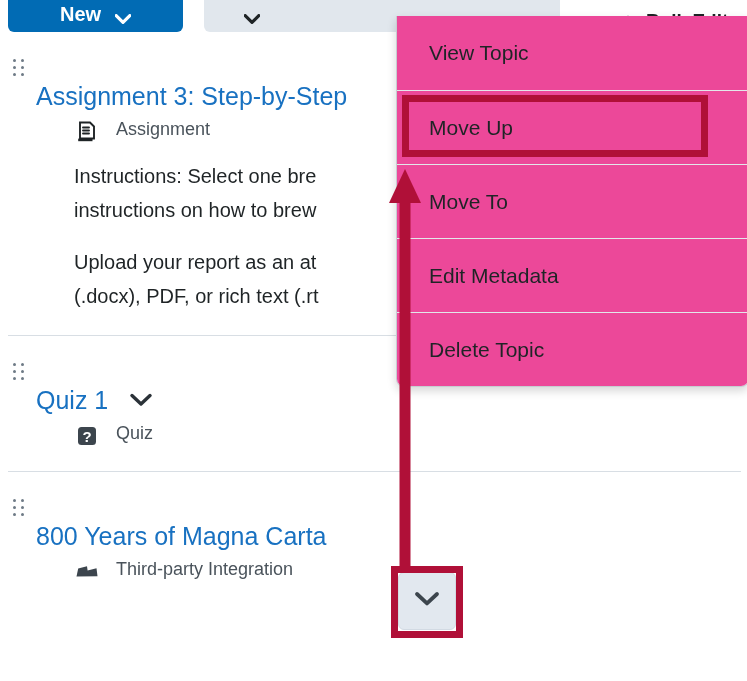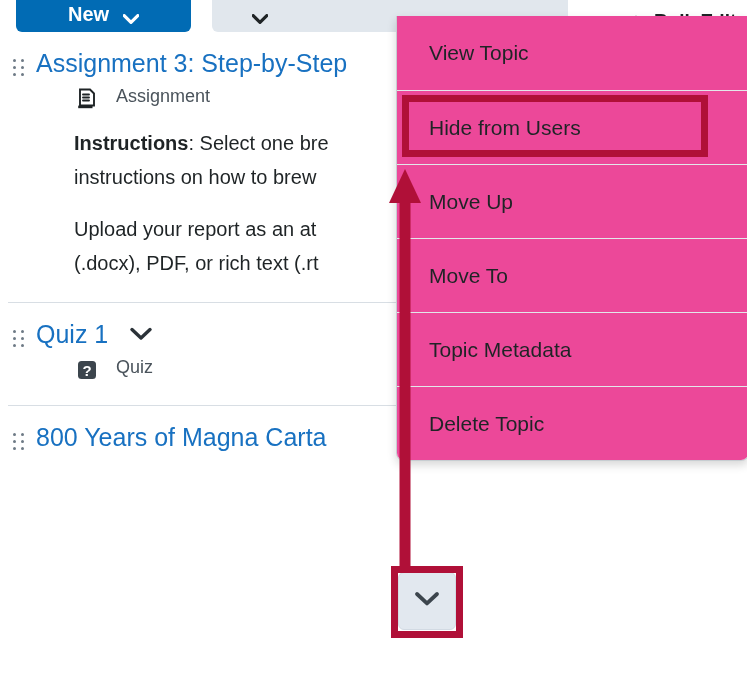--- a/index.html
+++ b/index.html
@@ -12,21 +12,21 @@
     background: #ffffff;
     font-family: "Liberation Sans", sans-serif;
     overflow: hidden;
     position: relative;
     -webkit-font-smoothing: antialiased;
   }
 
   
   #toolbar {
     position: absolute;
-    left: 8px; top: 0;
+    left: 0; top: 0;
     width: 734px; height: 32px;
     overflow: hidden;
   }
   #new-button {
     position: absolute;
     left: 8px; top: -22px;
     width: 175px; height: 54px;
     background: #016BB4;
     border-radius: 6px;
     color: #ffffff;
@@ -135,20 +135,21 @@
     white-space: nowrap;
     display: inline-block;
     vertical-align: middle;
     cursor: pointer;
   }
   .title-line {
     display: flex;
     align-items: center;
     gap: 18px;
     height: 34px;
+    margin-top: 33px;
   }
   .inline-chevron {
     width: 30px; height: 30px;
     display: flex;
     align-items: center;
     justify-content: center;
     cursor: pointer;
     flex: 0 0 auto;
   }
   .type-line {
@@ -170,21 +171,21 @@
     justify-content: center;
     flex: 0 0 auto;
   }
   .desc {
     color: #1F2426;
     font-size: 20px;
     line-height: 34px;
     padding: 10px 0 0 38px;
     white-space: nowrap;
   }
-  .desc b { font-weight: bold; }
+  .desc b { font-weight: normal; }
   .desc-para { margin: 0; white-space: nowrap; }
   .desc-gap { height: 18px; }
 
   
   .clip-right {
     position: absolute;
     left: 724px;
     font-size: 20px;
     line-height: 34px;
     color: #1F2426;
@@ -378,44 +379,51 @@
           <i></i>
           <i></i>
           <i></i>
           <i></i>
           <i></i>
       </span>
       <div class="row-main">
         <div class="title-line">
           <a class="topic-title">800 Years of Magna Carta</a>
         </div>
+        <div class="type-line">
+          <span class="type-icon">
+            <svg width="26" height="20" viewBox="0 0 26 20">
+              <path d="M2.5 14.5 L4.2 6.5 L13 4.2 L13.6 8.4 L22.5 6.2 L23.5 14.2 Z" fill="#3C454D"></path>
+            </svg>
+          </span>
+          <span class="type-label">Third-party Integration</span>
+        </div>
       </div>
     </div>
   </div>
 
 </div>
 
 <div class="clip-right" style="top:203px">c</div>
 <div class="clip-right" style="top:237px">a</div>
 <div class="clip-right" style="top:305px">A</div>
 
 <div id="magna-chevron-button">
   <span>
     <svg width="26" height="16" viewBox="0 0 26 16">
       <path d="M3 3 L13 12.4 L23 3" stroke="#3C454D" stroke-width="3.8" fill="none" stroke-linecap="round" stroke-linejoin="round"></path>
     </svg>
   </span>
 </div>
 
 <div id="context-menu">
   <div class="menu-item">View Topic</div>
-  <div class="menu-item">Hide from Users</div>
   <div class="menu-item">Move Up</div>
   <div class="menu-item">Move To</div>
-  <div class="menu-item">Topic Metadata</div>
+  <div class="menu-item">Edit Metadata</div>
   <div class="menu-item">Delete Topic</div>
 </div>
 
 <svg id="annotation-arrow" viewBox="0 0 60 410">
   <path d="M25 408 L25 36" stroke="#B01038" stroke-width="11" fill="none"></path>
   <path d="M25 4 L41 38 L9 38 Z" fill="#B01038"></path>
 </svg>
 
 <div id="highlight-edit-properties"></div>
 <div id="highlight-chevron-button"></div>

